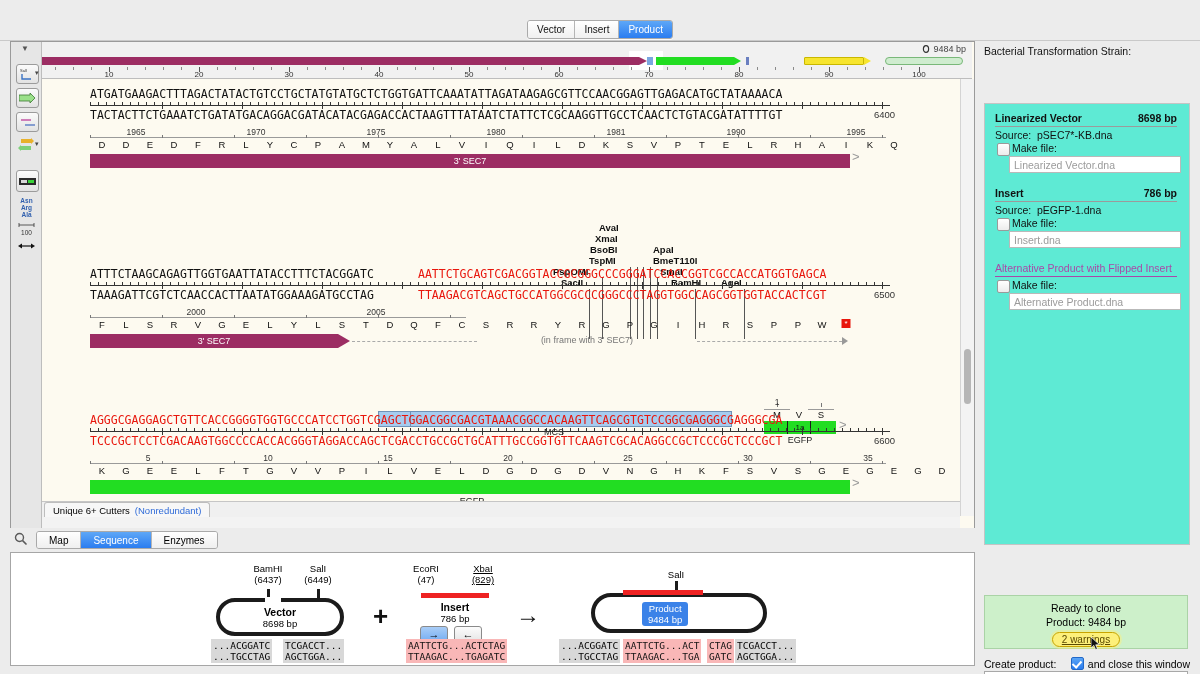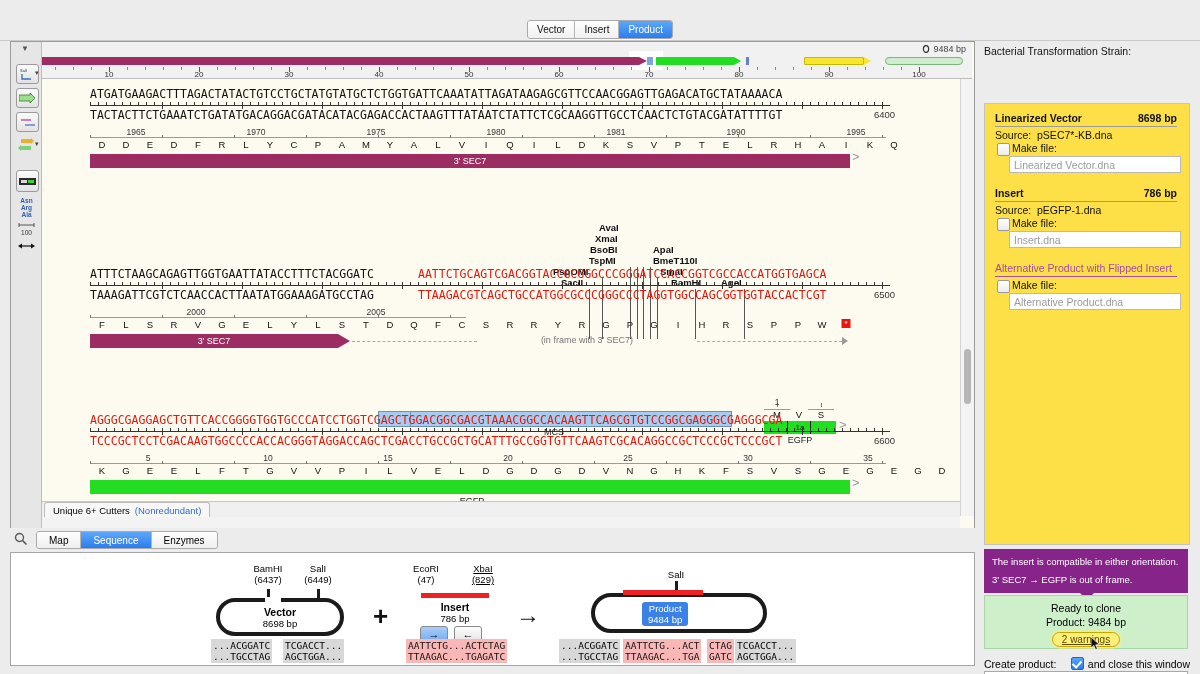--- a/index.html
+++ b/index.html
@@ -161,21 +161,21 @@
     background:linear-gradient(#ffffff,#f4f4f4);border:1px solid #a8a8a8;border-radius:3px;
     display:flex;align-items:center;padding-left:5px;font-size:11px;
   }
   .combo .stepper{
     position:absolute;right:1px;top:1px;width:14px;height:15px;border-radius:3px;
     background:linear-gradient(#5aa5f6,#2a7cef);display:flex;flex-direction:column;
     align-items:center;justify-content:center;color:#fff;font-size:6px;line-height:5px;
   }
   .card{
     position:absolute;left:4px;top:62px;width:204px;height:440px;
-    background:#fde047;border:1px solid #c4c4c4;
+    background:#5eead4;border:1px solid #c4c4c4;
   }
   .sec-hd{position:absolute;display:flex;justify-content:space-between;width:182px;left:10px;
           font-size:10.5px;font-weight:bold;color:#111;}
   .sec-rule{position:absolute;left:10px;width:182px;height:1px;background:#9b9b9b;}
   .sec-rule.pink{background:#a849a8;}
   .sec-src{position:absolute;left:10px;font-size:10.5px;color:#111;}
   .chk{position:absolute;width:11px;height:11px;border:1px solid #9a9a9a;border-radius:2px;
        background:linear-gradient(#fff,#ececec);}
   .chk.on{background:linear-gradient(#5aa5f6,#2a7cef);border-color:#2168c8;}
   .chk.on:after{content:"";position:absolute;left:2px;top:1px;width:4px;height:7px;
@@ -1043,24 +1043,20 @@
       <div class="mkf" style="left:27px;top:113px;">Make file:</div>
       <div class="txtfield" style="left:24px;top:127px;width:166px;">Insert.dna</div>
 
       <div class="alt-title" style="top:158px;">Alternative Product with Flipped Insert</div>
       <div class="sec-rule pink" style="top:172px;"></div>
       <div class="chk" style="left:12px;top:176px;"></div>
       <div class="mkf" style="left:27px;top:175px;">Make file:</div>
       <div class="txtfield" style="left:24px;top:189px;width:166px;">Alternative Product.dna</div>
     </div>
 
-    <div class="warnbox">
-      <div>The insert is compatible in either orientation.</div>
-      <div style="margin-top:4px;">3' SEC7 → EGFP is out of frame.</div>
-    </div>
 
     <div class="readybox">
       <div class="l1">Ready to clone</div>
       <div class="l2">Product:  9484 bp</div>
       <span class="warnpill">2 warnings</span>
       <div class="cursor" style="left:106px;top:41px;">
         <svg width="10" height="14" viewBox="0 0 10 14">
           <path d="M0 0 L0 11 L2.8 8.4 L4.6 12.6 L6.4 11.8 L4.7 7.8 L8.4 7.6 Z" fill="#111" stroke="#fff" stroke-width="0.7"></path>
         </svg>
       </div>

